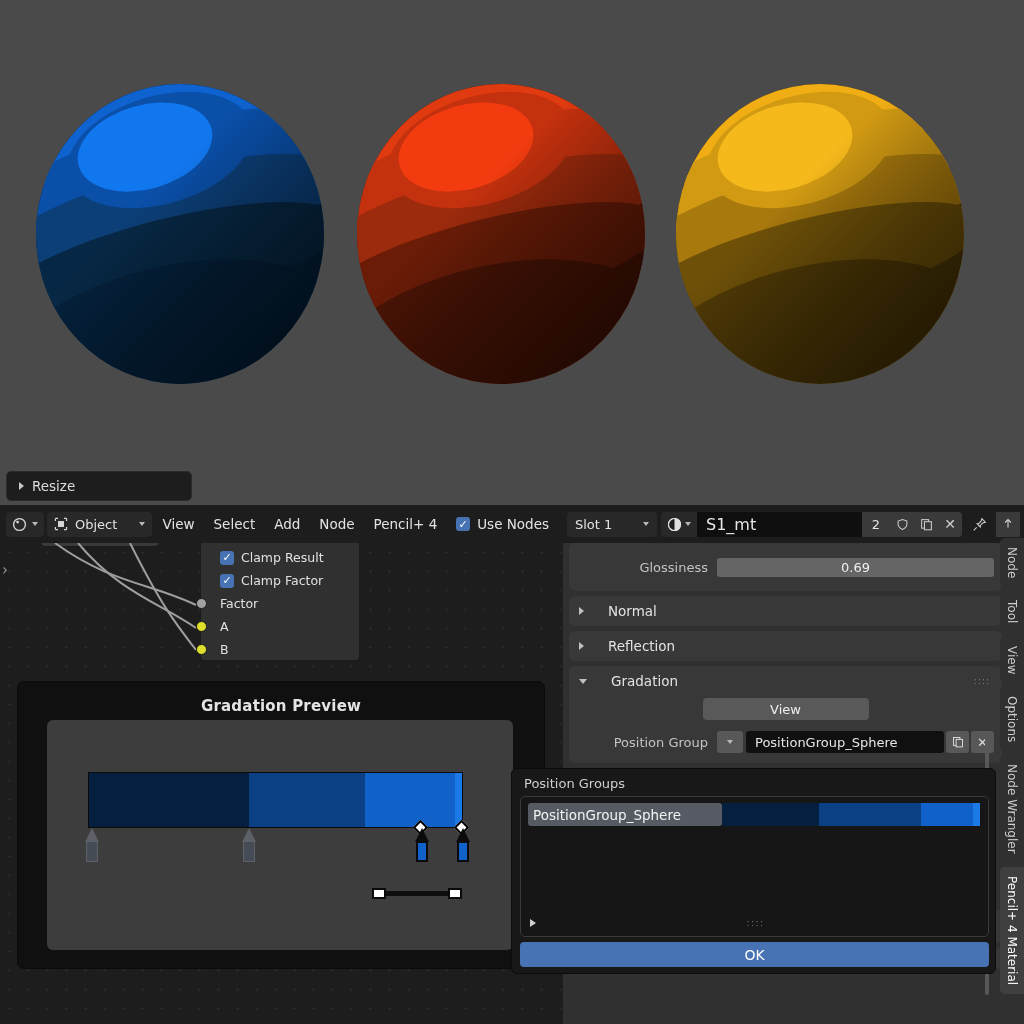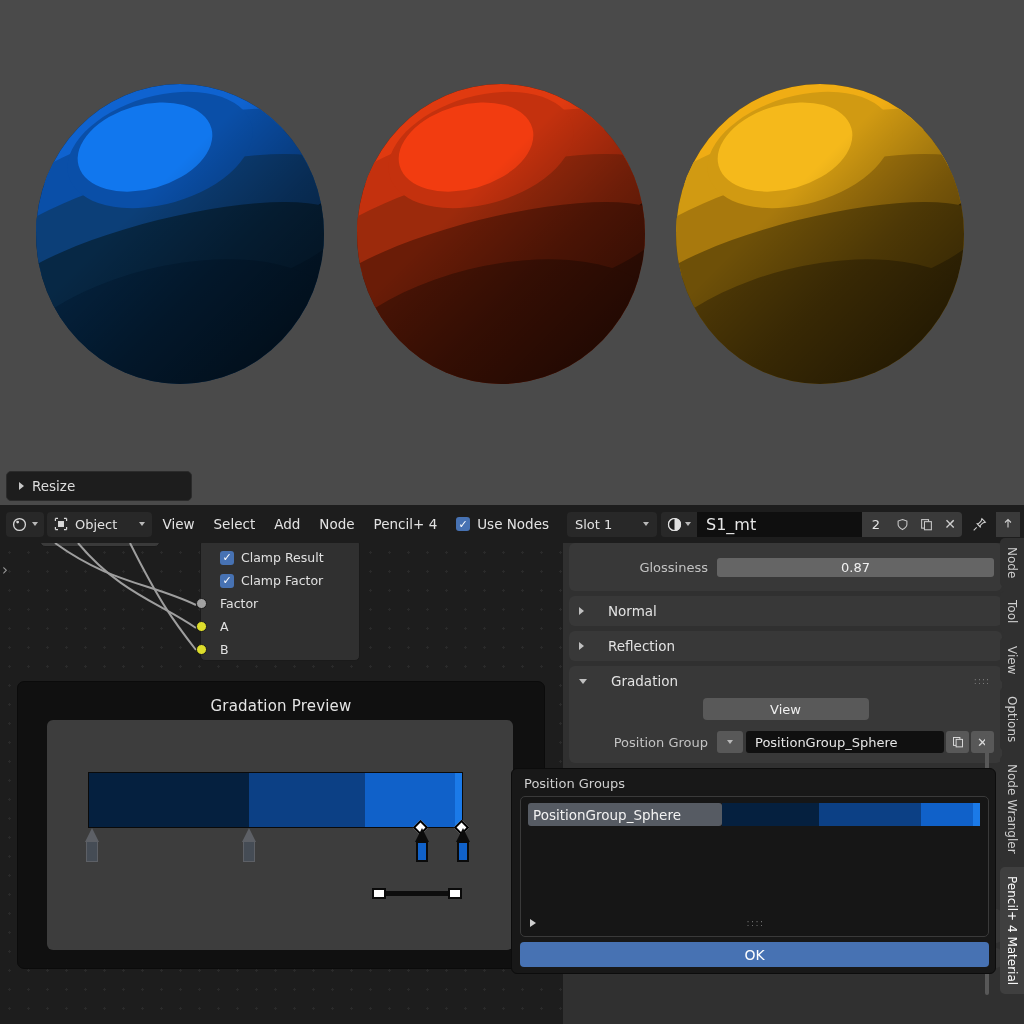--- a/index.html
+++ b/index.html
@@ -96,20 +96,21 @@
   }
   .arrow-left-edge {
     position: absolute; left: 2px; top: 18px; color: #9a9a9a; font-size: 15px;
   }
 
   
   #grad-panel {
     position: absolute; left: 17px; top: 681px; width: 528px; height: 288px;
     background: #101010; border: 1px solid #0b0b0b; border-radius: 7px;
     z-index: 12;
+    font-weight: bold;
   }
   #grad-title {
     text-align: center; color: #e4e4e4; font-size: 15px;
     padding-top: 15px; letter-spacing: .2px;
   }
   #grad-inner {
     position: absolute; left: 29px; top: 38px; width: 466px; height: 230px;
     background: #3d3d3d; border-radius: 6px;
   }
   #ramp {
@@ -511,21 +512,21 @@
           <path d="M8 3 L8 12 M4.6 6.3 L8 3 L11.4 6.3" stroke="#cdcdcd" stroke-width="1.3" fill="none"></path>
         </svg>
       </span>
     </div>
 
     <div id="props-body">
 
       <div class="pbox" style="padding:12px 0;">
         <div class="prow">
           <span class="plabel">Glossiness</span>
-          <span class="pslider">0.87</span>
+          <span class="pslider">0.69</span>
         </div>
       </div>
 
       <div class="pbox">
         <div class="panel-hdr">
           <span class="chev-r"></span>
           <span>Normal</span>
         </div>
       </div>
 

